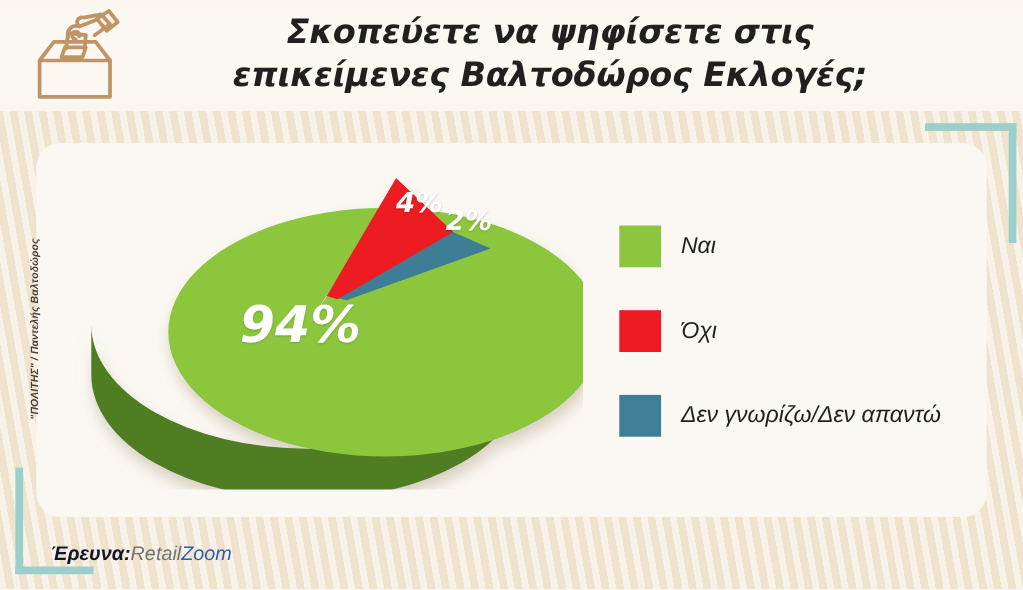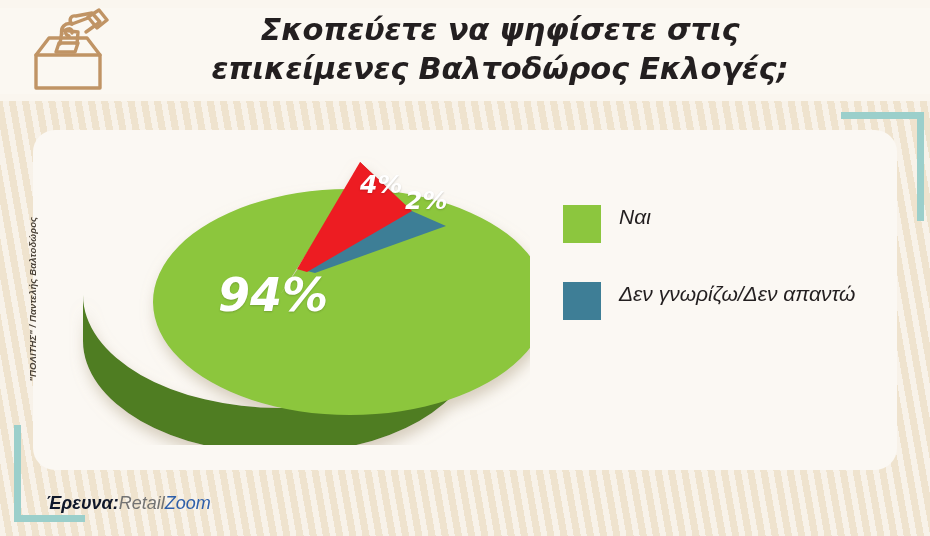--- a/index.html
+++ b/index.html
@@ -127,21 +127,21 @@
   .lbl-2  { left: 345px; top: 41px;  font-size: 25px; }
 
   
   .legend {
     position: absolute;
     left: 563px; top: 205px;
     width: 340px;
   }
   .legend-row {
     display: flex;
-    align-items: flex-start;
+    align-items: center;
     height: 38px;
     margin-bottom: 39px;
   }
   .legend-row:last-child { margin-bottom: 0; }
   .swatch {
     width: 38px; height: 38px;
     flex: 0 0 38px;
   }
   .legend-label {
     margin-left: 18px;
@@ -226,20 +226,24 @@
     <div class="slice-label lbl-4">4%</div>
     <div class="slice-label lbl-2">2%</div>
   </div>
 
   <div class="legend">
     <div class="legend-row">
       <div class="swatch" style="background:#8CC63E"></div>
       <div class="legend-label">Ναι</div>
     </div>
     <div class="legend-row">
+      <div class="swatch" style="background:#ED1C24"></div>
+      <div class="legend-label">Όχι</div>
+    </div>
+    <div class="legend-row">
       <div class="swatch" style="background:#3E7E96"></div>
       <div class="legend-label">Δεν γνωρίζω/Δεν απαντώ</div>
     </div>
   </div>
 
   <div class="source">
     <span class="lbl">Έρευνα:</span><span class="retail">Retail</span><span class="zoom">Zoom</span>
   </div>
 
 </div>

